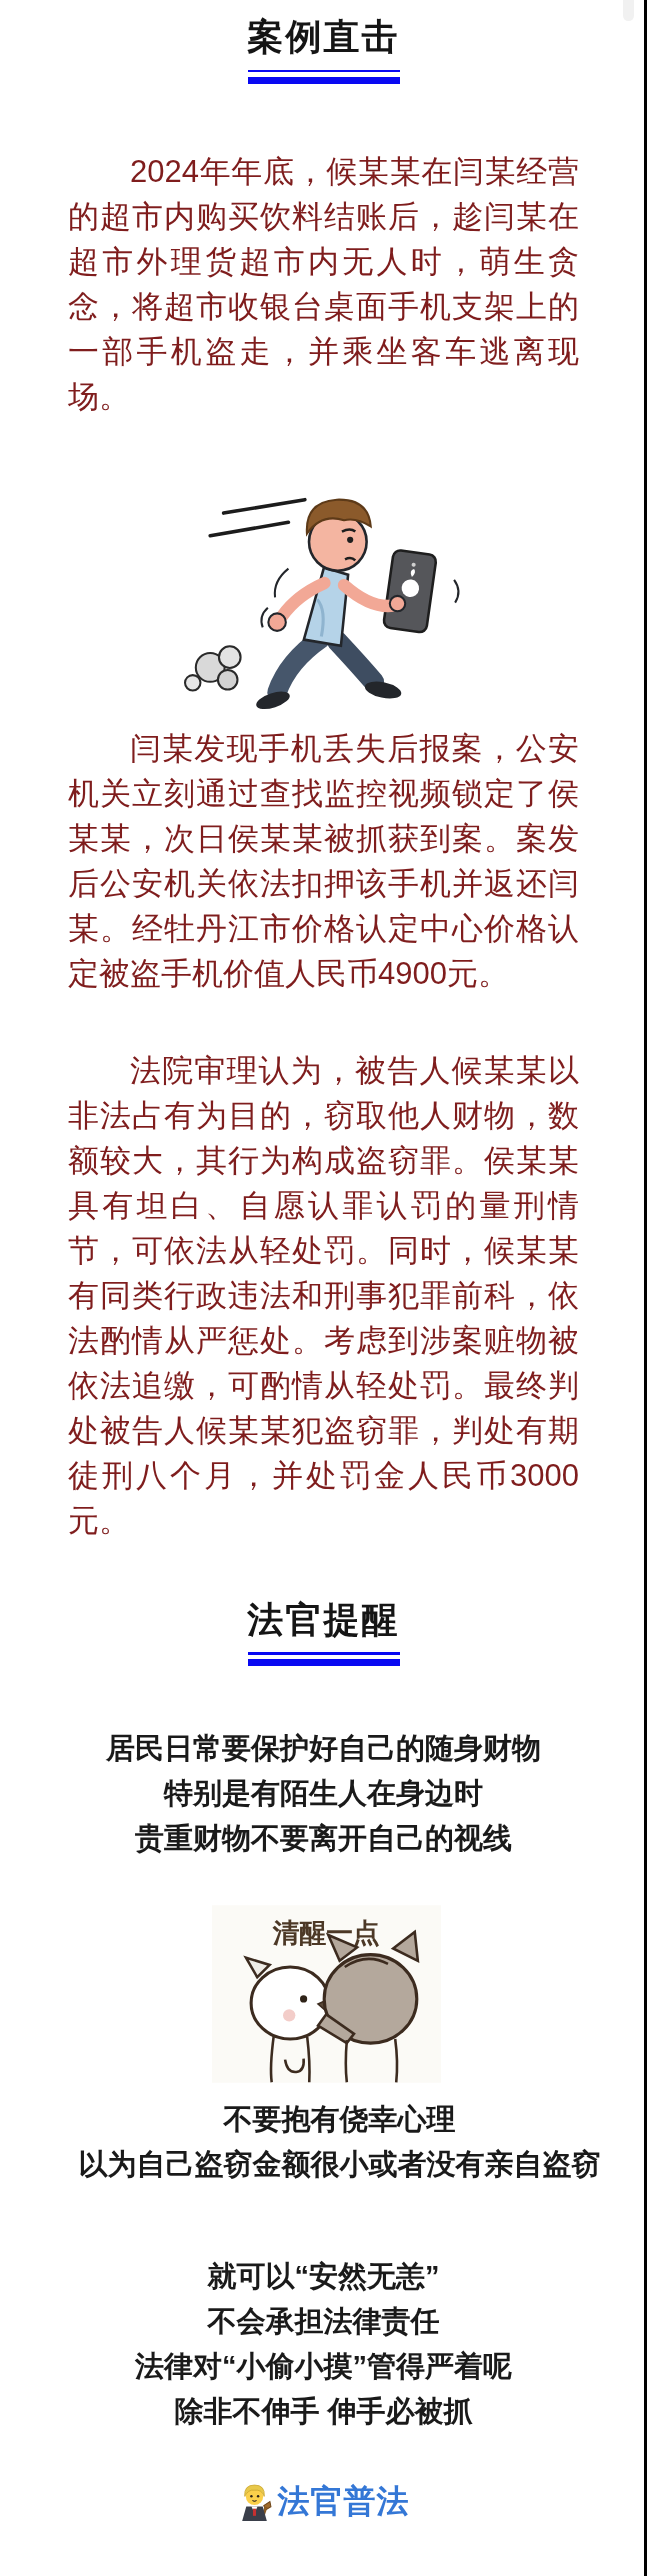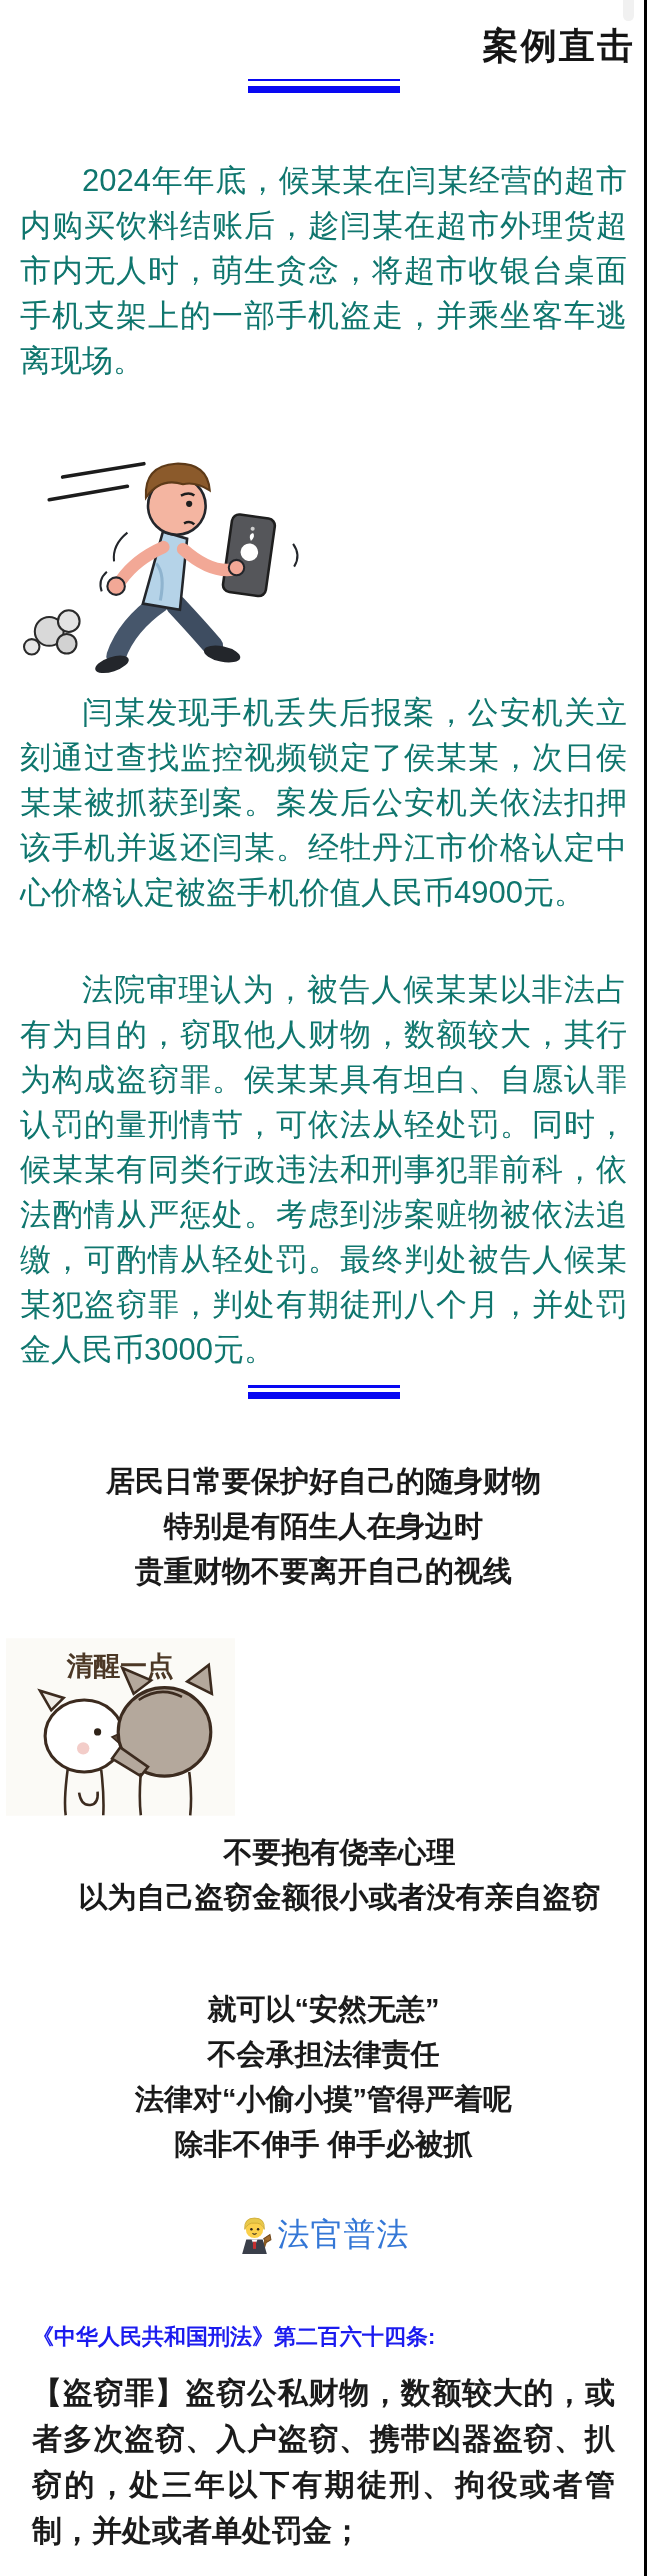--- a/index.html
+++ b/index.html
@@ -12,60 +12,60 @@
     color:#222222;
   }
   .right-edge{
     position:absolute;top:0;right:0;width:2.6px;height:3077px;background:#000000;
   }
   .scroll-thumb{
     position:absolute;top:-11.3px;right:13.4px;width:10.3px;height:32px;
     background:#f1f1f1;border-radius:5.2px;
   }
   .section-title{
-    margin:12px;padding-top:14.4px;
-    text-align:right;
+    margin:3px;padding-top:14.4px;
+    text-align:center;
     font-size:36px;line-height:39px;
     font-weight:800;
     color:#151515;
     letter-spacing:2.1px;
   }
   .title-rules{margin-top:13.4px;text-align:center;}
   .rule-thin{width:152px;height:2.6px;background:#0808f2;margin:0 auto;}
   .rule-thick{width:152px;height:6.7px;background:#0808f2;margin:4.6px auto 0 auto;}
 
   .case-para{
-    margin:0;padding:0 20px;
+    margin:0;padding:0 68px;
     font-size:31px;line-height:45px;
-    font-weight:400;color:#0f766e;
+    font-weight:400;color:#7f1d1d;
     text-indent:2em;
     text-align:justify;
   }
   .p1{margin-top:65px;}
   .p2{margin-top:13px;}
   .p3{margin-top:52px;}
 
-  .figure{font-size:0;padding-left:6px;}
+  .figure{text-align:center;font-size:0;padding-left:6px;}
   .fig-thief{margin-top:67px;}
   .fig-cats{margin-top:44px;}
 
   .reminder-title{padding-top:54px;}
 
   .stanza{margin:0;text-align:center;font-weight:700;color:#1a1a1a;}
   .stanza div{font-size:29px;line-height:45px;}
   .stanza1{margin-top:60px;}
   .stanza2{margin-top:14px;padding-left:32px;}
   .stanza3{margin-top:67px;}
 
   .badge-line{
     margin-top:49px;height:39px;
     display:flex;align-items:center;justify-content:center;gap:5.2px;
   }
   .badge-text{
-    font-size:32px;font-weight:400;color:#3477d6;letter-spacing:1px;
+    font-size:32px;font-weight:700;color:#3477d6;letter-spacing:1px;
   }
   .law-header{
     margin:62px 0 0 0;padding:0 32px;
     font-size:22px;line-height:39px;font-weight:800;
     color:#1b1bef;
   }
   .law-para{
     margin:0;padding:0 32px;
     font-size:30px;line-height:46px;
     font-weight:700;color:#1b1b1b;
@@ -129,20 +129,21 @@
       <path d="M346 142 q12 -6 20 2" stroke="#1e1e1e" stroke-width="5" fill="none"></path>
 
       <path d="M236 160 q-30 24 -26 56" stroke="#23262b" stroke-width="4" fill="none"></path>
       <path d="M558 182 q16 22 2 44" stroke="#23262b" stroke-width="4" fill="none"></path>
     </svg>
   </div>
 
   <p class="case-para p2">闫某发现手机丢失后报案，公安机关立刻通过查找监控视频锁定了侯某某，次日侯某某被抓获到案。案发后公安机关依法扣押该手机并返还闫某。经牡丹江市价格认定中心价格认定被盗手机价值人民币4900元。</p>
   <p class="case-para p3">法院审理认为，被告人候某某以非法占有为目的，窃取他人财物，数额较大，其行为构成盗窃罪。侯某某具有坦白、自愿认罪认罚的量刑情节，可依法从轻处罚。同时，候某某有同类行政违法和刑事犯罪前科，依法酌情从严惩处。考虑到涉案赃物被依法追缴，可酌情从轻处罚。最终判处被告人候某某犯盗窃罪，判处有期徒刑八个月，并处罚金人民币3000元。</p>
 
+  <h2 class="section-title reminder-title">法官提醒</h2>
   <div class="title-rules">
     <div class="rule-thin"></div>
     <div class="rule-thick"></div>
   </div>
 
   <div class="stanza stanza1">
     <div>居民日常要保护好自己的随身财物</div>
     <div>特别是有陌生人在身边时</div>
     <div>贵重财物不要离开自己的视线</div>
   </div>

